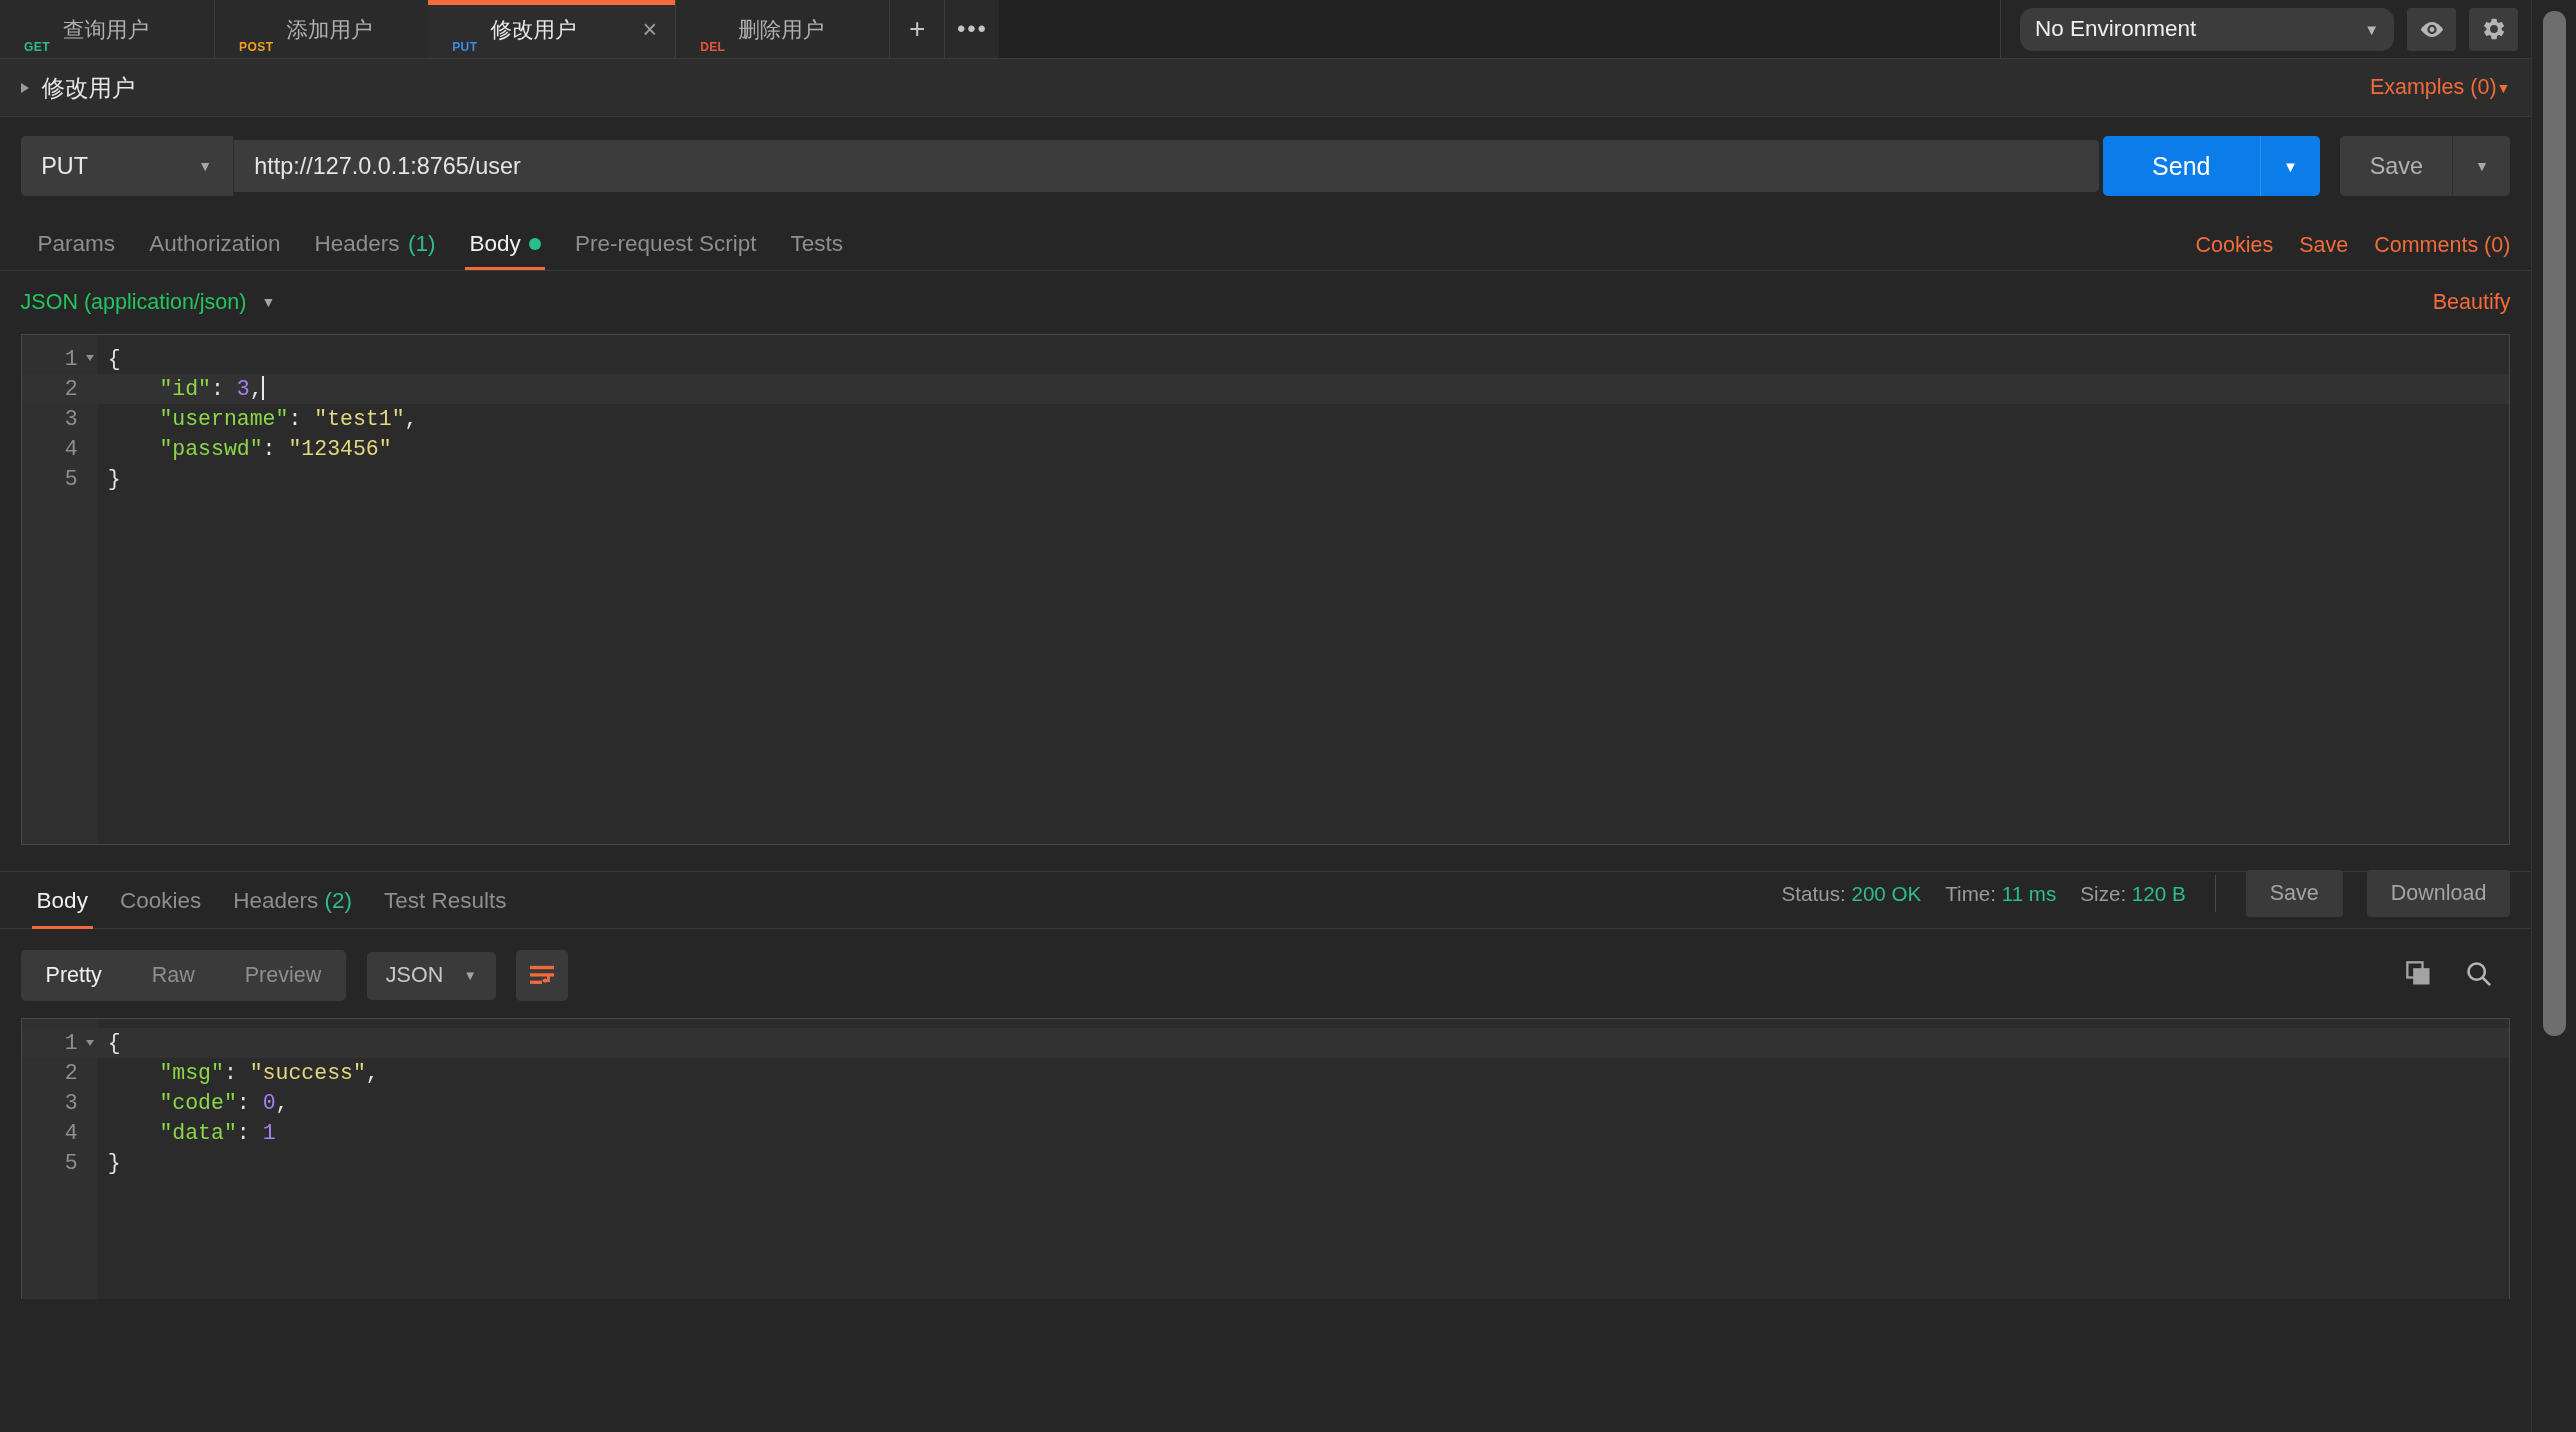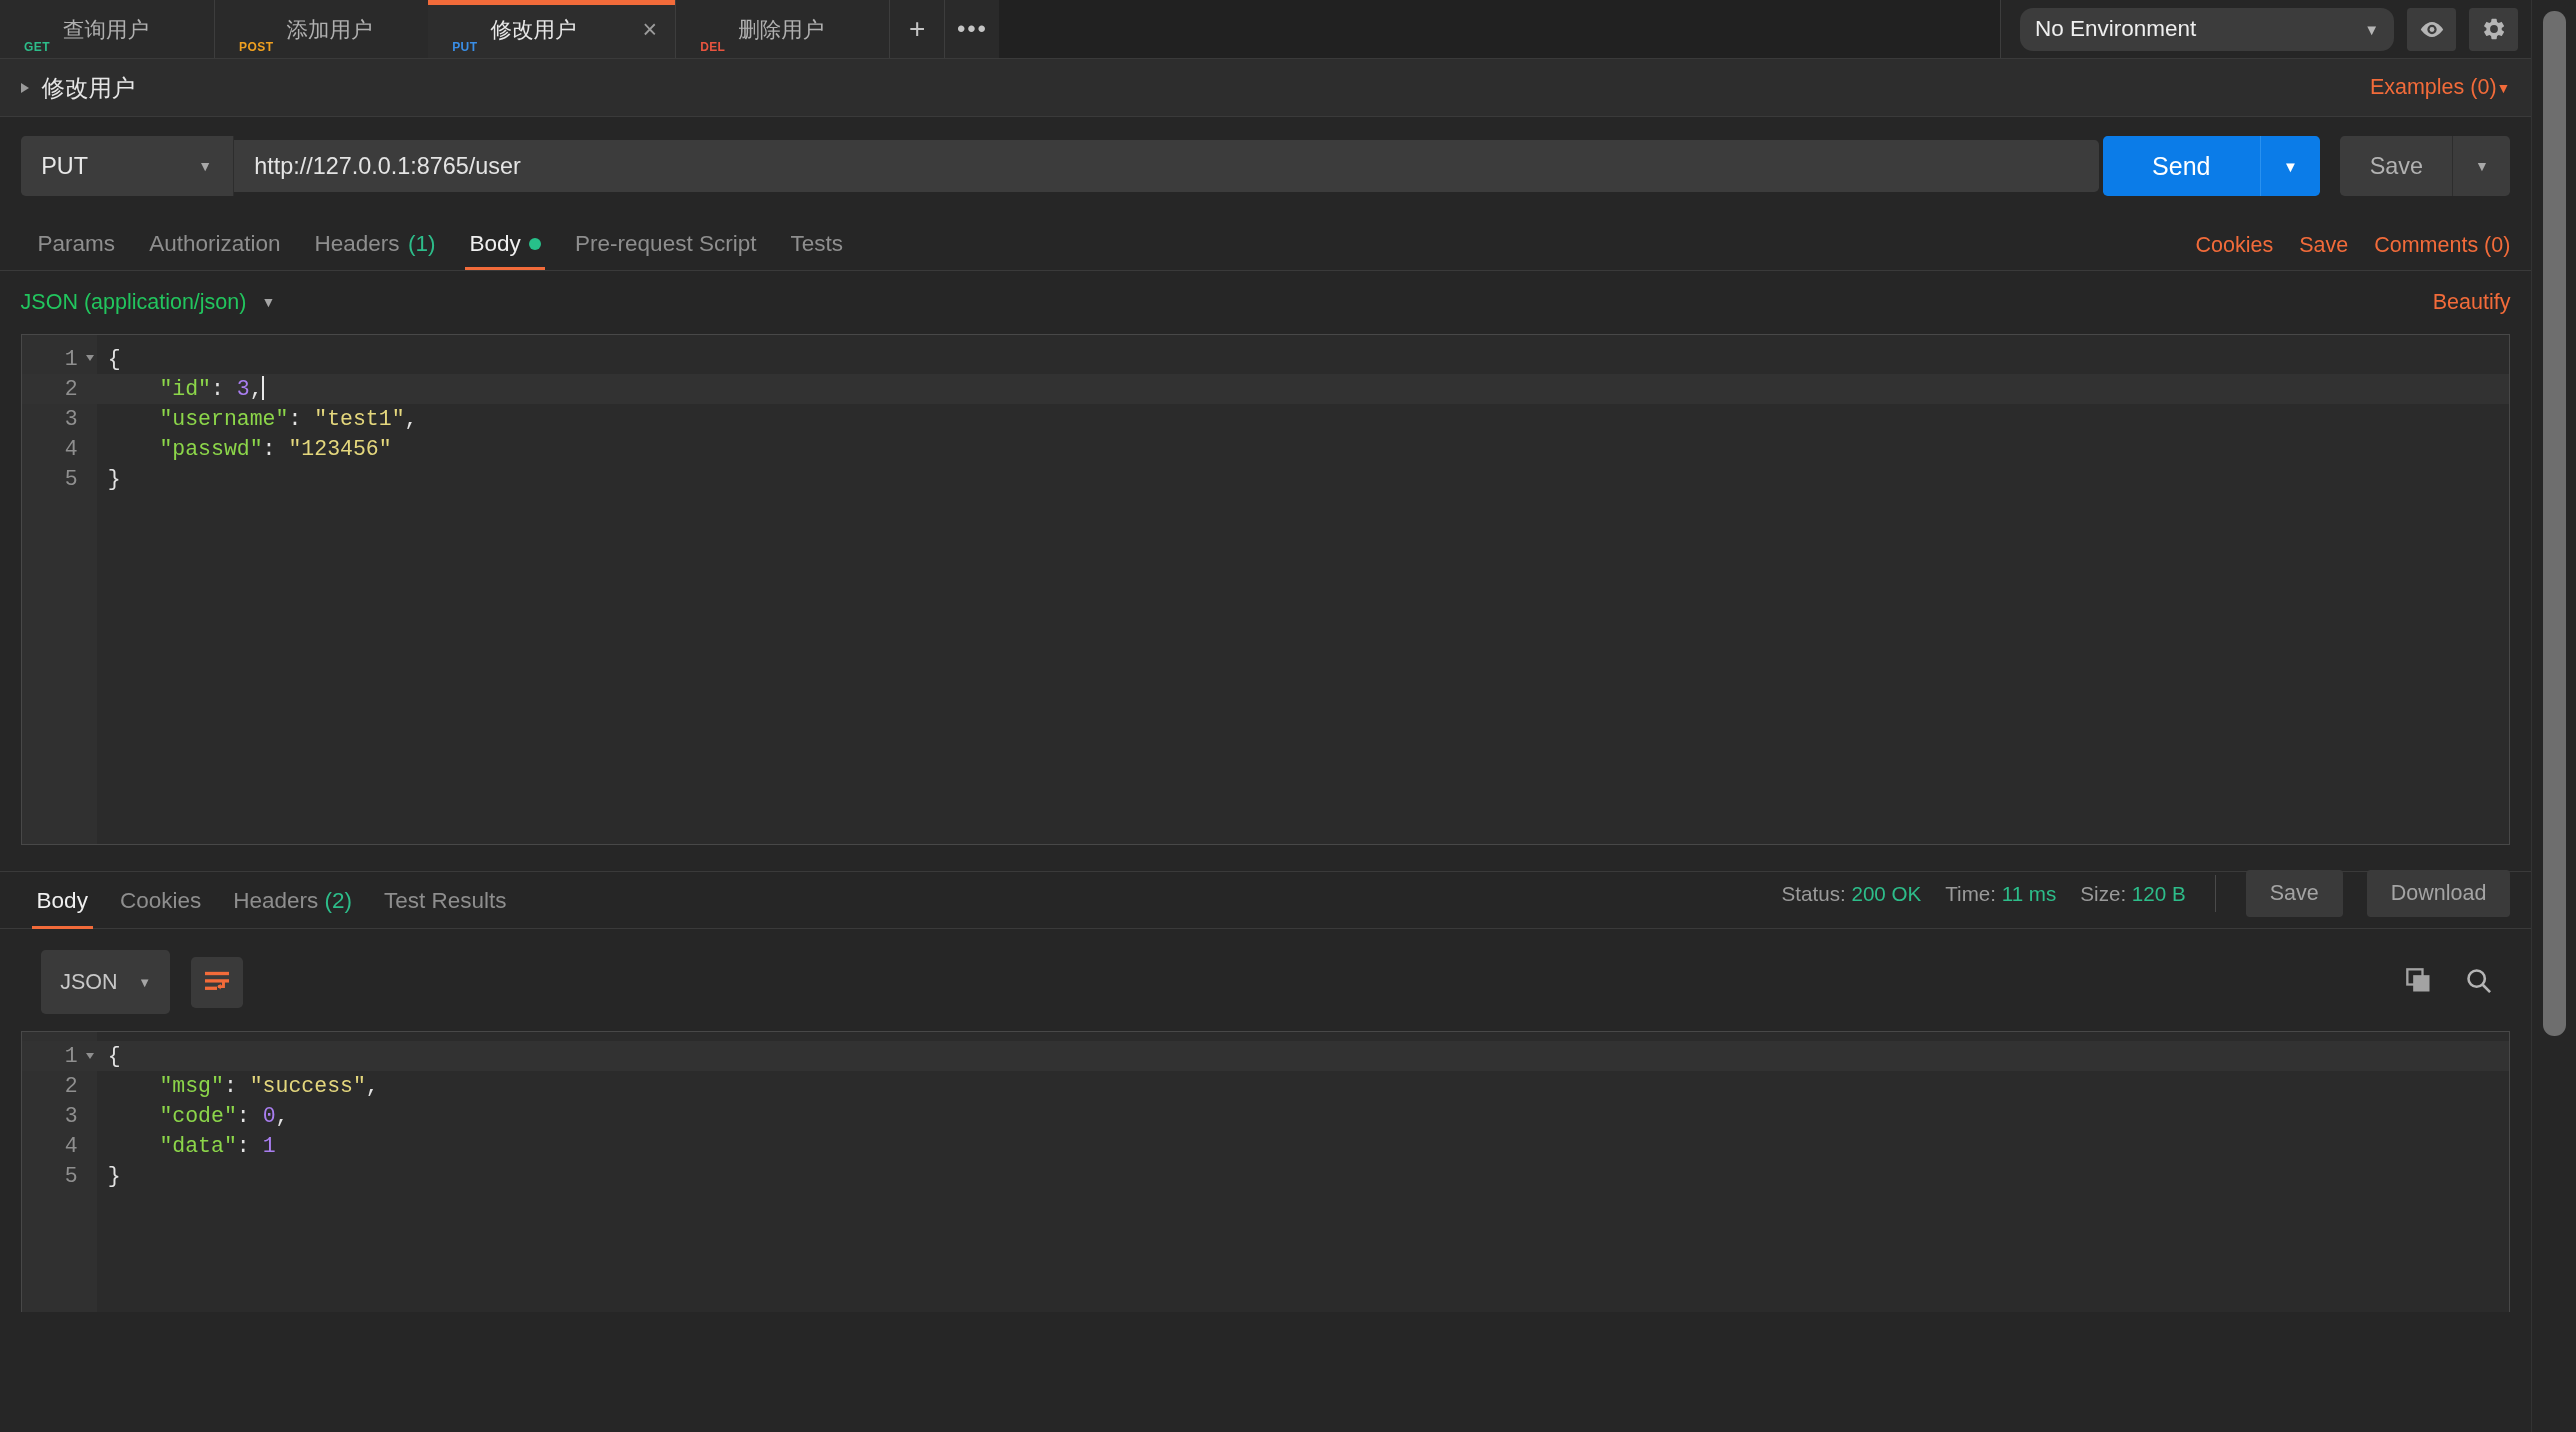--- a/index.html
+++ b/index.html
@@ -237,21 +237,21 @@
   .resp-toolbar { display: flex; align-items: center; padding: 20.6px 20.6px 17px 20.6px; }
   .seg {
     display: flex; background: #3a3a3a; border-radius: 4.7px; overflow: hidden; height: 51px;
   }
   .seg div {
     padding: 0 25px; display: flex; align-items: center; font-size: 21.5px;
     color: #8e8e8e; cursor: pointer;
   }
   .seg div.active { color: #f2f2f2; }
   .fmt-select {
-    margin-left: 20.6px; height: 64px; background: #3a3a3a; border-radius: 4.7px;
+    margin-left: 20.6px; height: 48px; background: #3a3a3a; border-radius: 4.7px;
     display: flex; align-items: center; padding: 0 19px; gap: 20.6px;
     font-size: 21.5px; color: #c8c8c8; cursor: pointer;
   }
   .fmt-select .caret { font-size: 13px; color: #a5a5a5; }
   .wrap-btn {
     margin-left: 20.6px; width: 52px; height: 51px; background: #3a3a3a;
     border-radius: 4.7px; display: flex; align-items: center; justify-content: center;
     cursor: pointer;
   }
   .toolbar-right { margin-left: auto; display: flex; align-items: center; gap: 32px; padding-right: 17px; }
@@ -413,20 +413,25 @@
           <span>Size:</span>
           <b>120 B</b>
         </div>
         <div class="vdiv"></div>
         <div class="ghost-btn">Save</div>
         <div class="ghost-btn">Download</div>
       </div>
     </div>
 
     <div class="resp-toolbar">
+      <div class="seg" id="respmodes-host">
+          <div class="active">Pretty</div>
+          <div class="">Raw</div>
+          <div class="">Preview</div>
+        </div>
       <div class="fmt-select">
         <span>JSON</span>
         <span class="caret">▼</span>
       </div>
       <div class="wrap-btn">
         <svg width="28" height="24" viewBox="0 0 30 26">
           <rect x="2" y="2" width="26" height="3.6" fill="#f26b3a"></rect>
           <rect x="2" y="10" width="26" height="3.6" fill="#f26b3a"></rect>
           <rect x="2" y="18" width="13" height="3.6" fill="#f26b3a"></rect>
           <path d="M22 12.5v5.5h-6" stroke="#f26b3a" stroke-width="3.2" fill="none"></path>

